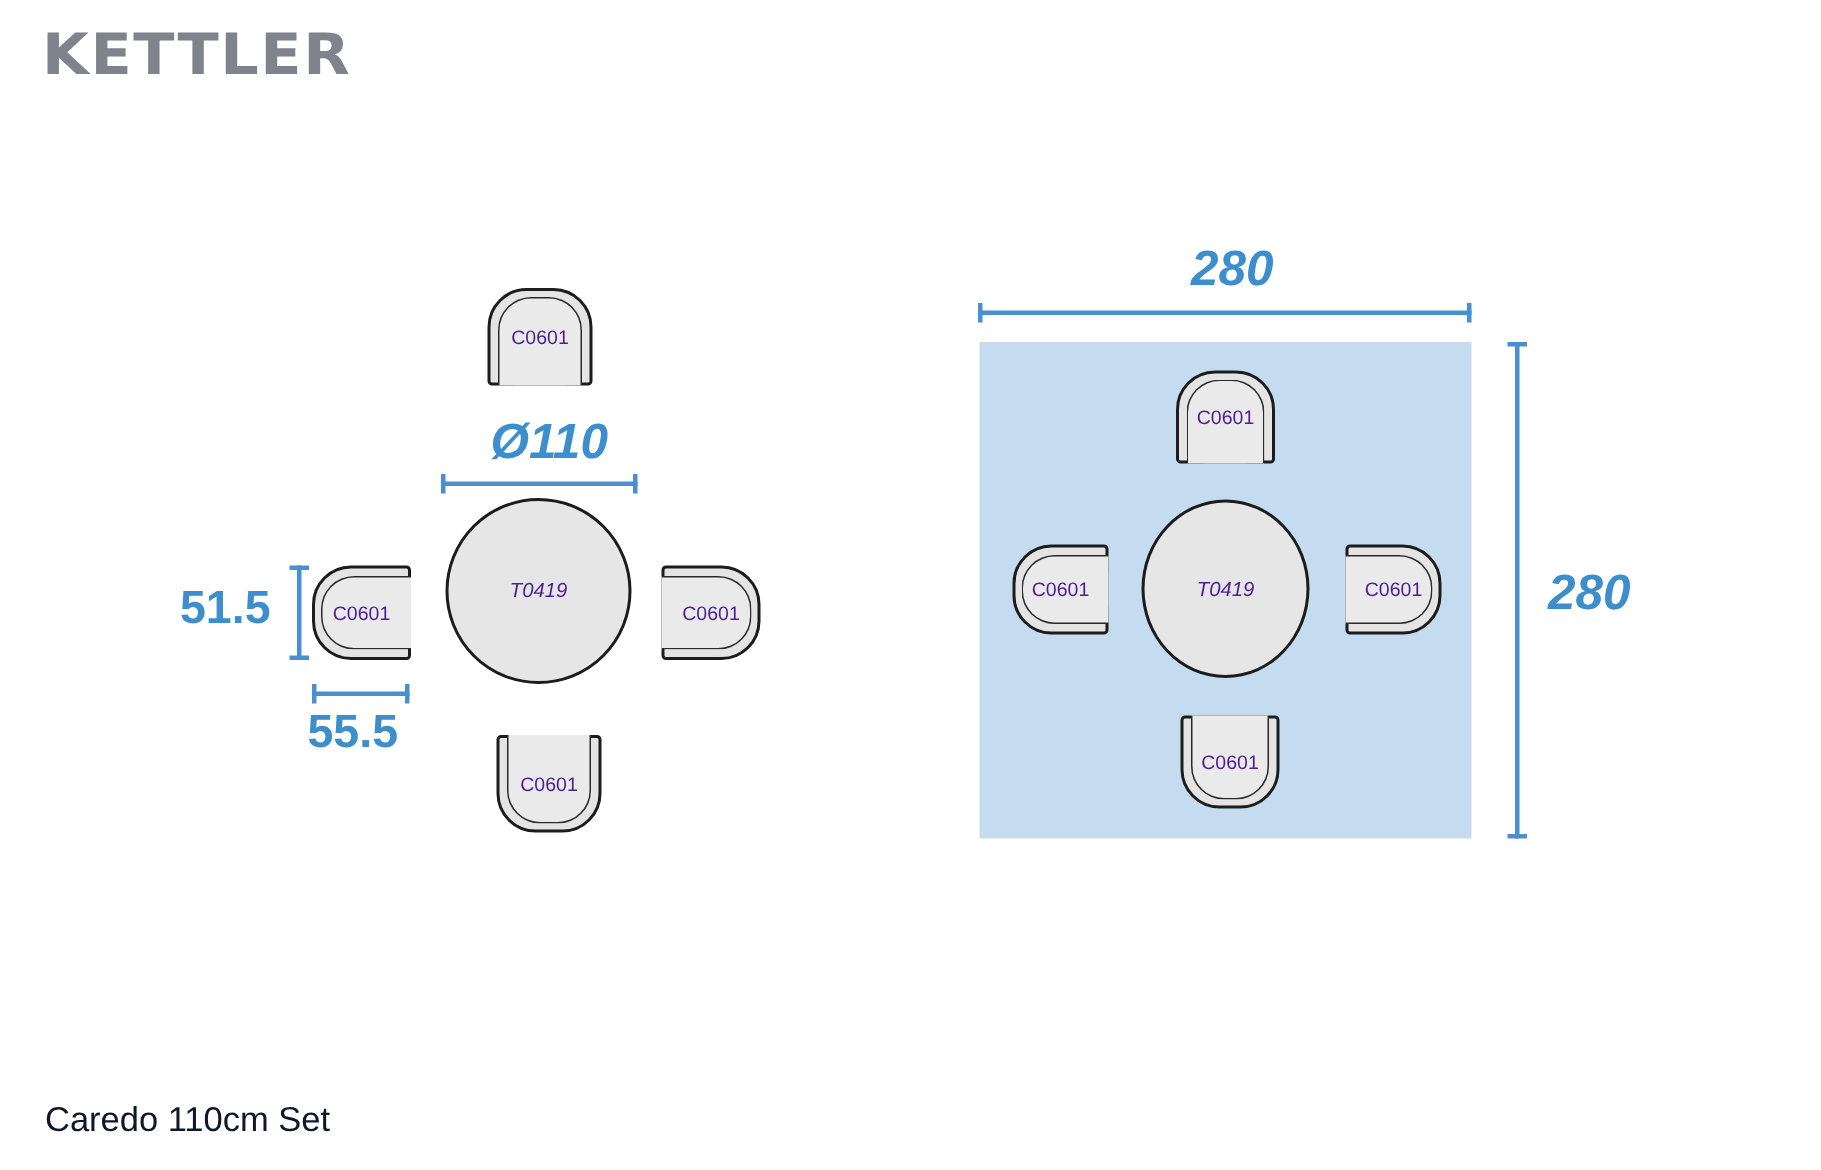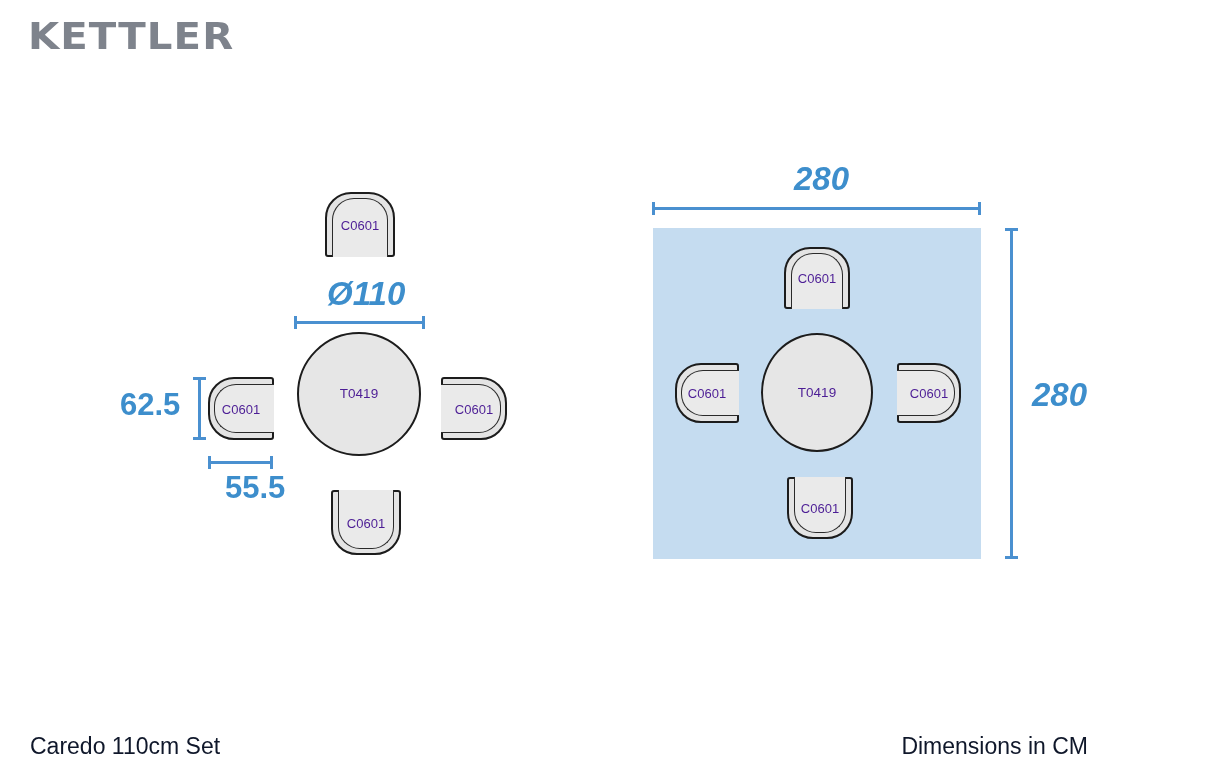--- a/index.html
+++ b/index.html
@@ -113,21 +113,21 @@
     font-size: 13px;
     color: #4c1d95;
     line-height: 1;
     pointer-events: none;
   }
 
   .table-piece {
     border-radius: 50%;
     background: #e6e6e6;
   }
-  .table-piece .piece-label { font-size: 13.5px; }
+  .table-piece .piece-label { font-size: 13.5px; font-style: italic; }
 
   
   .chair { background: #e4e4e4; }
 
   .chair-up    { border-radius: 26px 26px 3px 3px; }
   .chair-down  { border-radius: 3px 3px 26px 26px; }
   .chair-left  { border-radius: 26px 3px 3px 26px; }
   .chair-right { border-radius: 3px 26px 26px 3px; }
 
   
@@ -165,25 +165,25 @@
 
 <div id="page">
 
   <div id="brand-logo">KETTLER</div>
 
   <div>
 
     <div class="dim-label big" style="left: 327px; top: 277px;">Ø110</div>
     <div class="dim-line-h" style="left: 294px; top: 321px; width: 131px;"></div>
 
-    <div class="dim-label" style="left: 120px; top: 389px;">62.5</div>
+    <div class="dim-label" style="left: 120px; top: 389px;">51.5</div>
     <div class="dim-line-v" style="left: 198px; top: 377px; height: 63px;"></div>
 
     <div class="dim-line-h" style="left: 208px; top: 461px; width: 65px;"></div>
-    <div class="dim-label" style="left: 205px; top: 472px; margin-left: 20px;">55.5</div>
+    <div class="dim-label" style="left: 205px; top: 472px;">55.5</div>
 
     <div class="piece chair chair-up" style="left: 325px; top: 192px; width: 70px; height: 65px;">
       <span class="piece-label">C0601</span>
     </div>
 
     <div class="piece chair chair-left" style="left: 208px; top: 377px; width: 66px; height: 63px;">
       <span class="piece-label">C0601</span>
     </div>
 
     <div class="piece table-piece" style="left: 297px; top: 332px; width: 124px; height: 124px;">
@@ -226,15 +226,14 @@
       <span class="piece-label">C0601</span>
     </div>
 
     <div class="piece chair chair-down" style="left: 787px; top: 477px; width: 66px; height: 62px;">
       <span class="piece-label">C0601</span>
     </div>
 
   </div>
 
   <div class="footer-text" id="footer-left">Caredo 110cm Set</div>
-  <div class="footer-text" id="footer-right">Dimensions in CM</div>
 
 </div>
 
 </body></html>

